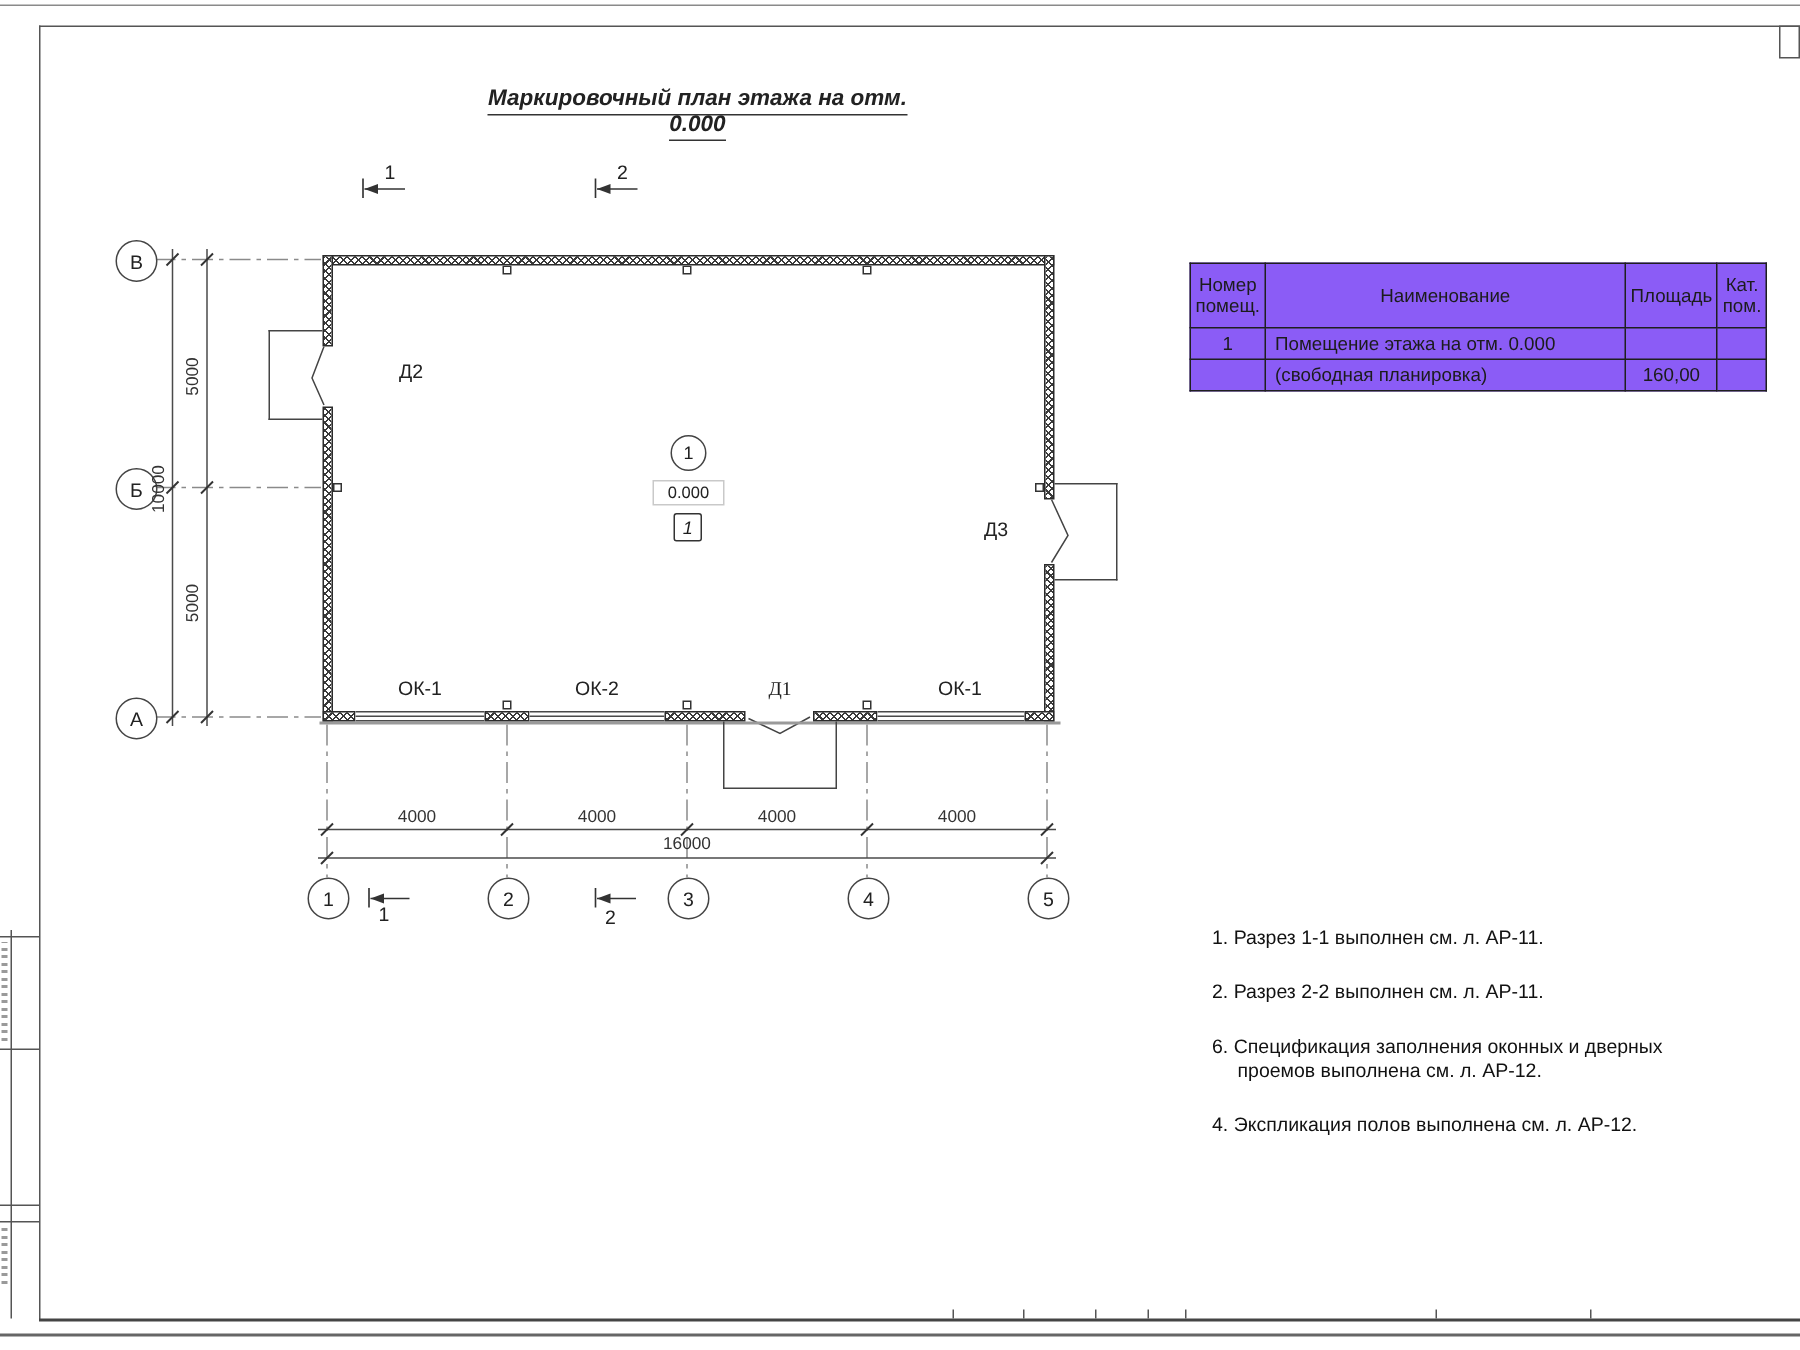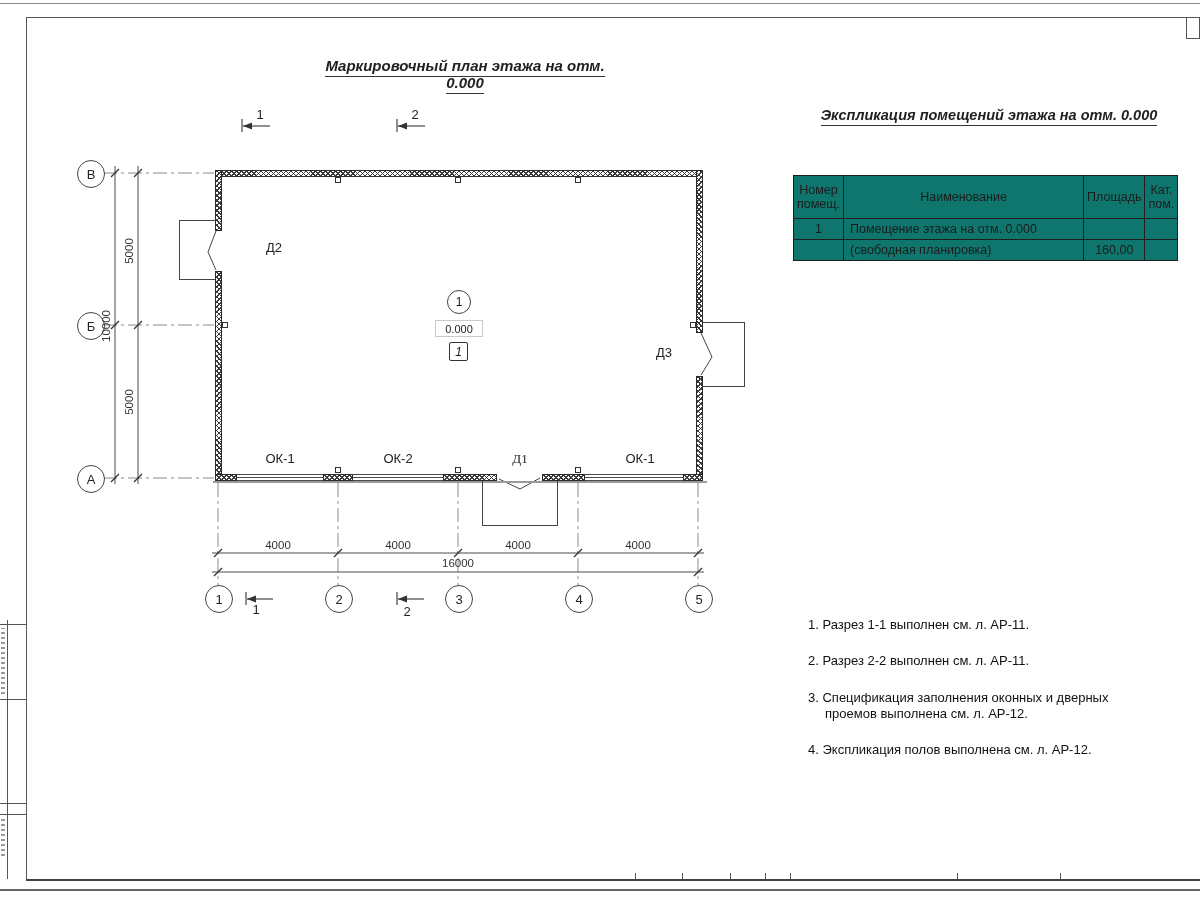--- a/index.html
+++ b/index.html
@@ -35,21 +35,21 @@
   .title span{border-bottom:1.3px solid #333;padding-bottom:2px;}
   .secnum{position:absolute;width:16px;text-align:center;font-size:13px;color:#222;}
   
   .roomcircle{position:absolute;width:22px;height:22px;border:1.2px solid #444;border-radius:50%;
     background:#fff;display:flex;align-items:center;justify-content:center;font-size:12px;}
   .elevbox{position:absolute;width:46px;height:15px;border:1px solid #c9c9c9;background:#fff;
     display:flex;align-items:center;justify-content:center;font-size:11px;color:#222;}
   .floortype{position:absolute;width:17px;height:17px;border:1.4px solid #333;border-radius:2px;background:#fff;
     display:flex;align-items:center;justify-content:center;font-size:12px;font-style:italic;}
   
-  .spec{position:absolute;border-collapse:collapse;table-layout:fixed;background:#0f766e;}
+  .spec{position:absolute;border-collapse:collapse;table-layout:fixed;background:#8b5cf6;}
   .spec td{border:1.5px solid #1f1f1f;font-size:12.5px;color:#1c1c1c;padding:0 3px;vertical-align:middle;}
   .spec .hd{text-align:center;height:42px;line-height:1.15;}
   .spec .c{text-align:center;}
   .spec .l{text-align:left;padding-left:6px;}
   .spec tr.r{height:21px;}
   
   .notes{position:absolute;width:348px;font-size:13px;line-height:16.3px;color:#111;}
   .notes div{padding-left:17px;text-indent:-17px;margin-top:20px;}
   .tinytext{position:absolute;width:4px;background:repeating-linear-gradient(0deg,#9a9a9a 0,#9a9a9a 2px,transparent 2px,transparent 5px);}
   svg.overlay{position:absolute;left:0;top:0;pointer-events:none;}
@@ -83,23 +83,20 @@
   <div class="vline" style="left:7px;top:620px;width:1px;height:259px;"></div>
   <div class="hline" style="left:0;top:624px;width:26px;height:1px;"></div>
   <div class="hline" style="left:0;top:699px;width:26px;height:1px;"></div>
   <div class="hline" style="left:0;top:803px;width:26px;height:1px;"></div>
   <div class="hline" style="left:0;top:814px;width:26px;height:1px;"></div>
   <div class="tinytext" style="left:1px;top:628px;height:66px;"></div>
   <div class="tinytext" style="left:1px;top:818px;height:38px;"></div>
 
   <div class="title" style="left:310px;top:57px;width:310px;">
     <span>Маркировочный план этажа на отм. 0.000</span>
-  </div>
-  <div class="title" style="left:814px;top:107px;width:350px;font-size:14.5px;">
-    <span>Экспликация помещений этажа на отм. 0.000</span>
   </div>
 
   <svg class="overlay" width="1200" height="900">
 
     <line class="axisline" x1="103" y1="173" x2="214" y2="173"></line>
     <line class="axisline" x1="103" y1="325" x2="214" y2="325"></line>
     <line class="axisline" x1="103" y1="478" x2="214" y2="478"></line>
 
     <line class="axisline" x1="218" y1="483" x2="218" y2="585"></line>
     <line class="axisline" x1="338" y1="483" x2="338" y2="585"></line>
@@ -255,17 +252,17 @@
       <td class="l">(свободная планировка)</td>
       <td class="c">160,00</td>
       <td class="c"></td>
     </tr>
   </tbody>
     </table>
 
   <div class="notes" style="left:808px;top:597px;">
     <div>1. Разрез 1-1 выполнен см. л. АР-11.</div>
     <div>2. Разрез 2-2 выполнен см. л. АР-11.</div>
-    <div>3. Спецификация заполнения оконных и дверных проемов выполнена см. л. АР-12.</div>
+    <div>6. Спецификация заполнения оконных и дверных проемов выполнена см. л. АР-12.</div>
     <div>4. Экспликация полов выполнена см. л. АР-12.</div>
   </div>
 
 </div>
 
 </body></html>

